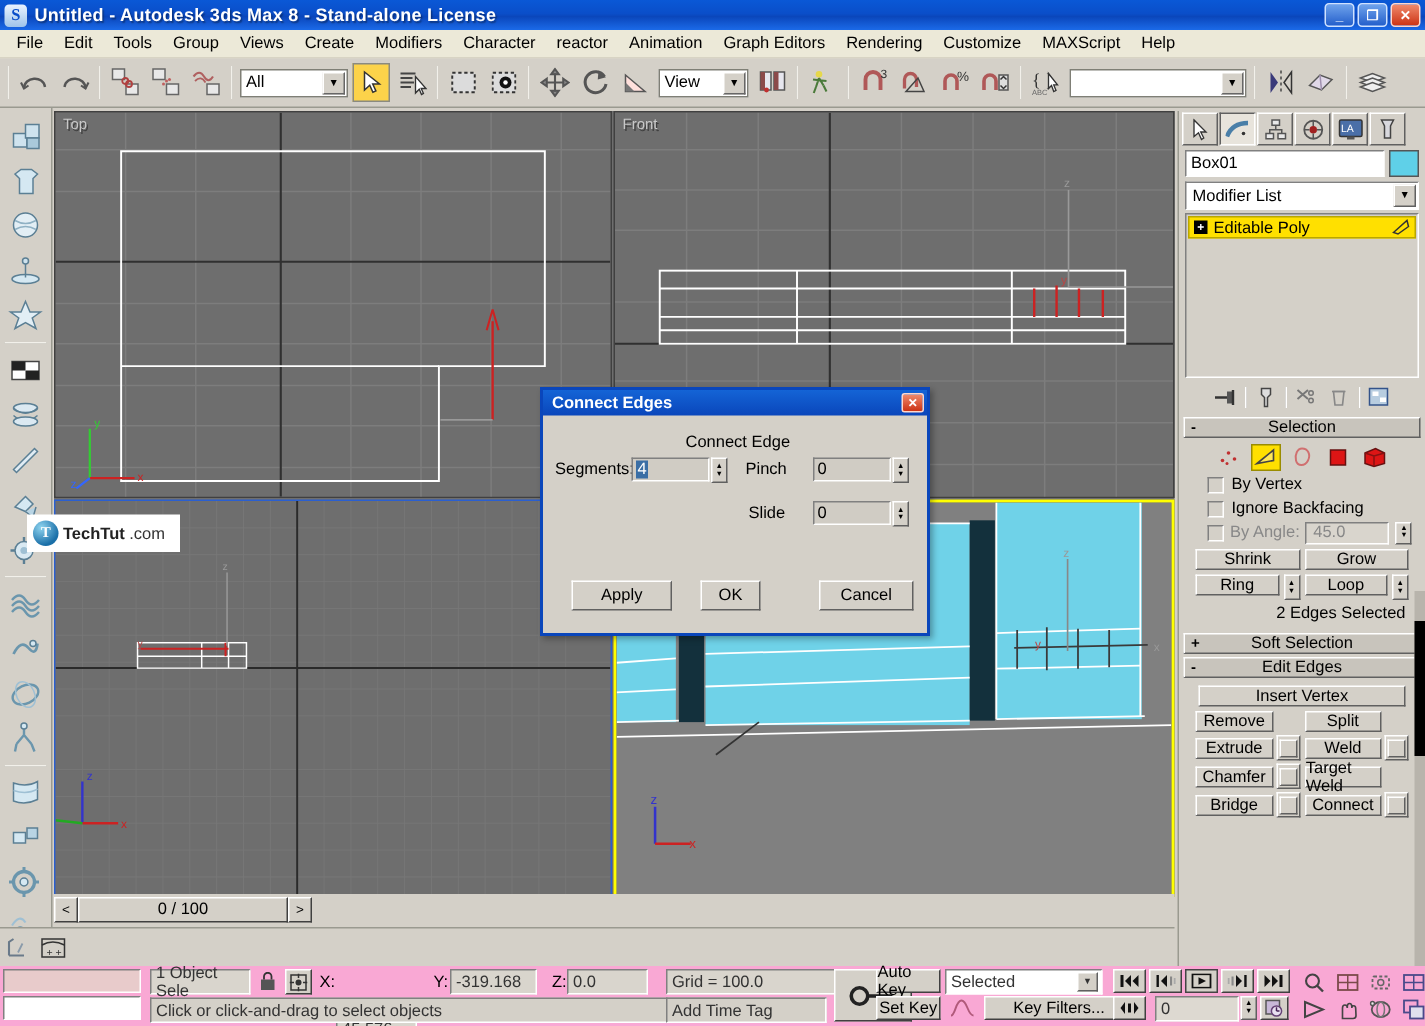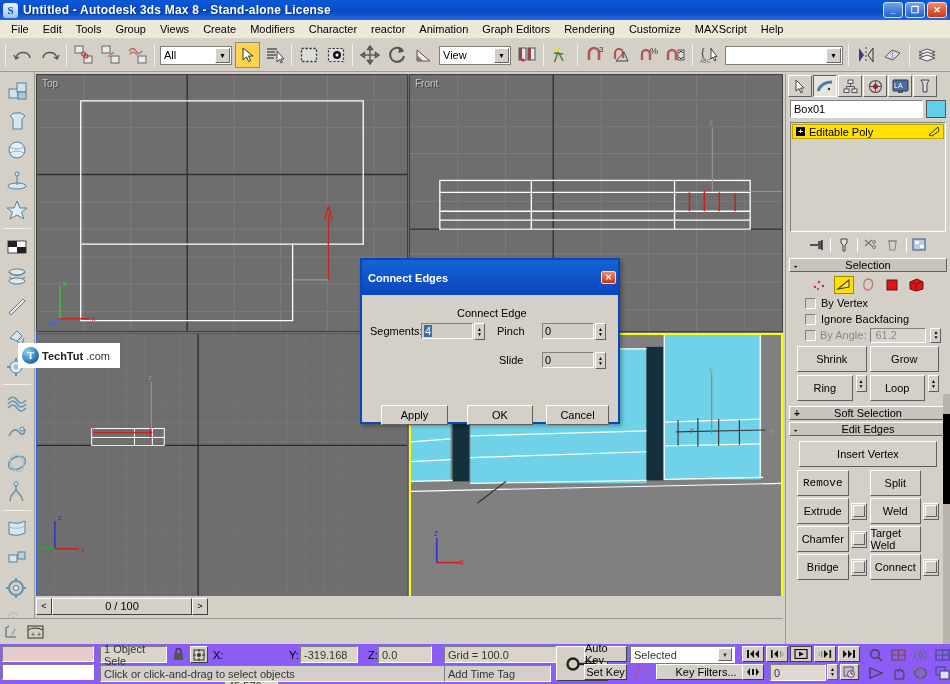--- a/index.html
+++ b/index.html
@@ -123,21 +123,21 @@
     border:1px solid #fff; border-right-color:#404040; border-bottom-color:#404040;
     display:flex; align-items:center; justify-content:center; font-size:11px;
   }
 
   .trackbar {
     position:absolute; left:0; top:618px; width:783px; height:26px;
     background:#d4d0c8; border-top:1px solid #9a9a90;
   }
 
   
-  .statusbar { position:absolute; left:0; top:644px; width:950px; height:40px; background:#8b5cf6; }
+  .statusbar { position:absolute; left:0; top:644px; width:950px; height:40px; background:#f9a8d4; }
   .field {
     background:#d9d5cd; border:1px solid #808080;
     border-right-color:#fff; border-bottom-color:#fff;
     height:17px; display:flex; align-items:center; padding:0 3px;
     font-size:11px; color:#333;
   }
   .btnraised {
     background:#d4d0c8; border:1px solid #fff;
     border-right-color:#404040; border-bottom-color:#404040;
     display:flex; align-items:center; justify-content:center;
@@ -203,21 +203,21 @@
     width:20px; height:18px; display:flex; align-items:center; justify-content:center;
     border:1px solid transparent;
   }
   .sobtn.sel { background:#ffe000; border:1px solid #9a8c00; }
   .ckrow { display:flex; align-items:center; gap:5px; height:16px; padding-left:14px; font-size:11px; }
   .ckbox { width:11px; height:11px; background:#d4d0c8; border:1px solid #808080;
            border-right-color:#fff; border-bottom-color:#fff; }
   .pbtn {
     background:#d4d0c8; border:1px solid #fff;
     border-right-color:#606060; border-bottom-color:#606060;
-    height:26px; display:flex; align-items:center; justify-content:center;
+    height:14px; display:flex; align-items:center; justify-content:center;
     font-size:11px; color:#000;
   }
   .spin {
     width:11px; height:17px; background:#d4d0c8;
     border:1px solid #fff; border-right-color:#606060; border-bottom-color:#606060;
     display:flex; flex-direction:column; align-items:center; justify-content:center;
     font-size:5px; line-height:5px;
   }
   .numfield {
     background:#d9d5cd; border:1px solid #808080;
@@ -229,21 +229,21 @@
   .cp-scroll { position:absolute; right:0; top:320px; width:7px; height:312px; background:#b8b4ac; }
   .cp-scroll .thumb { position:absolute; left:0; top:20px; width:7px; height:90px; background:#000; }
 
   
   .dialog {
     position:absolute; left:360px; top:258px; width:260px; height:166px;
     background:#d4d0c8; border:2px solid #0a46bb; z-index:50;
     box-shadow:2px 2px 4px rgba(0,0,0,.3);
   }
   .dlg-title {
-    height:35px; background: linear-gradient(to bottom,#1464d6,#0a46bb);
+    height:17px; background: linear-gradient(to bottom,#1464d6,#0a46bb);
     display:flex; align-items:center; padding:0 2px 0 6px;
     color:#fff; font-weight:bold; font-size:11px; justify-content:space-between;
   }
   .dlg-close {
     width:15px; height:13px; border-radius:2px;
     background: linear-gradient(to bottom,#f08a6c,#cc3314);
     border:1px solid #ffd7cb; color:#fff; font-size:8px; font-weight:bold;
     display:flex; align-items:center; justify-content:center;
   }
   .dlg-body { position:relative; width:100%; height:149px; }
@@ -393,21 +393,21 @@
           <path d="M16 6 A7 7 0 1 0 17 11" stroke="#555" stroke-width="2" fill="none"></path>
           <path d="M12 2 L17 6.5 L11.5 8" fill="#555"></path>
         </svg>
     </div>
     <div class="tbtn">
       <svg width="20" height="18" viewBox="0 0 20 18">
           <path d="M3 15 L3 4 L16 15 Z" fill="#ffe0dc" stroke="#555" stroke-width="1"></path>
           <path d="M3 15 L3 9 L9 15 Z" fill="#777"></path>
         </svg>
     </div>
-    <div class="tcombo" style="width:72px;">
+    <div class="tcombo" style="width:60px;">
       <span>View</span>
       <span class="arrow">▼</span>
     </div>
     <div class="tbtn">
       <svg width="22" height="18" viewBox="0 0 22 18">
         <rect x="3" y="2" width="7" height="12" fill="#e6e6ee" stroke="#555"></rect>
         <rect x="3" y="2" width="3" height="12" fill="#8b4a4a"></rect>
         <rect x="12" y="2" width="7" height="12" fill="#e6e6ee" stroke="#555"></rect>
         <rect x="12" y="2" width="3" height="12" fill="#8b4a4a"></rect>
         <circle cx="7" cy="14" r="1.6" fill="#c03030"></circle>
@@ -836,21 +836,21 @@
 
       <div style="position:absolute;left:135px;top:30px;font-size:11px;">Pinch</div>
       <div class="dlgfield" style="position:absolute;left:180px;top:28px;width:52px;">0</div>
       <div class="spin" style="position:absolute;left:233px;top:28px;">▲<br>▼</div>
 
       <div style="position:absolute;left:137px;top:59px;font-size:11px;">Slide</div>
       <div class="dlgfield" style="position:absolute;left:180px;top:57px;width:52px;">0</div>
       <div class="spin" style="position:absolute;left:233px;top:57px;">▲<br>▼</div>
 
       <div class="dlgbtn" style="position:absolute;left:19px;top:110px;width:67px;">Apply</div>
-      <div class="dlgbtn" style="position:absolute;left:105px;top:110px;width:66px;">OK</div>
+      <div class="dlgbtn" style="position:absolute;left:105px;top:110px;width:40px;">OK</div>
       <div class="dlgbtn" style="position:absolute;left:184px;top:110px;width:63px;">Cancel</div>
     </div>
   </div>
 
   <div class="cmdpanel">
     <div class="cp-tabs">
       <div class="cp-tab">
         <svg width="15" height="15" viewBox="0 0 15 15">
             <path d="M3 1 L3 12 L6 9.5 L8 14 L9.5 13 L7.5 9 L11 9 Z" fill="#fff" stroke="#333" stroke-width=".9"></path>
           </svg>
@@ -888,20 +888,24 @@
             <path d="M3 1 L11 1 L9 5 L9 13 L5 13 L5 5 Z" fill="#d8d8dd" stroke="#444"></path>
           </svg>
       </div>
     </div>
 
     <div class="namebar">
       <div class="namefield">Box01</div>
       <div class="colorswatch"></div>
     </div>
 
+    <div class="modlist">
+      <span>Modifier List</span>
+      <span class="arrow">▼</span>
+    </div>
 
     <div class="stack">
       <div class="stackrow">
         <span class="stackplus">+</span>
         <span>Editable Poly</span>
         <span style="margin-left:auto;">
           <svg width="12" height="11" viewBox="0 0 12 11">
               <path d="M1 9 L10 1 L11 5 L4 10 Z" fill="none" stroke="#333" stroke-width="1"></path>
             </svg>
         </span>
@@ -987,53 +991,54 @@
           <span class="ckbox"></span>
           <span>By Vertex</span>
         </div>
         <div class="ckrow">
           <span class="ckbox"></span>
           <span>Ignore Backfacing</span>
         </div>
         <div class="ckrow" style="padding-left:14px;gap:4px;">
           <span class="ckbox"></span>
           <span style="color:#888;">By Angle:</span>
-          <span class="numfield" style="width:56px;color:#888;height:15px;">61.2</span>
+          <span class="numfield" style="width:56px;color:#888;height:15px;">45.0</span>
           <span class="spin" style="height:15px;">▲<br>▼</span>
         </div>
         <div style="display:flex;gap:3px;margin:3px 6px 0 6px;">
           <div class="pbtn" style="flex:1;">Shrink</div>
           <div class="pbtn" style="flex:1;">Grow</div>
         </div>
         <div style="display:flex;gap:3px;margin:3px 6px 0 6px;">
           <div class="pbtn" style="flex:1;">Ring</div>
           <div class="spin">▲<br>▼</div>
           <div class="pbtn" style="flex:1;">Loop</div>
           <div class="spin">▲<br>▼</div>
         </div>
+        <div style="text-align:right;padding:3px 8px 2px 0;font-size:11px;">2 Edges Selected</div>
       </div>
     </div>
 
     <div class="rollup">
       <div class="roll-head">
         <span class="pm">+</span>
         <span>Soft Selection</span>
       </div>
     </div>
 
     <div class="rollup">
       <div class="roll-head">
         <span class="pm">-</span>
         <span>Edit Edges</span>
       </div>
       <div class="roll-body">
         <div class="pbtn" style="margin:2px 8px 3px 8px;">Insert Vertex</div>
         <div id="editEdgeButtons">
             <div style="display: flex; gap: 3px; margin: 2px 6px 0px; align-items: center;">
-              <div style="flex: 1 1 0%; display: flex; gap: 2px; align-items: flex-end; font-family: Liberation Mono, monospace;">
+              <div style="flex: 1 1 0%; display: flex; gap: 2px; align-items: flex-end;">
                 <div class="pbtn" style="flex: 1 1 0%;">Remove</div>
                 <div style="width: 16px;"></div>
               </div>
               <div style="flex: 1 1 0%; display: flex; gap: 2px; align-items: center;">
                 <div class="pbtn" style="flex: 1 1 0%;">Split</div>
                 <div style="width: 16px;"></div>
               </div>
             </div>
             <div style="display: flex; gap: 3px; margin: 2px 6px 0px; align-items: center;">
               <div style="flex: 1 1 0%; display: flex; gap: 2px; align-items: center;">

